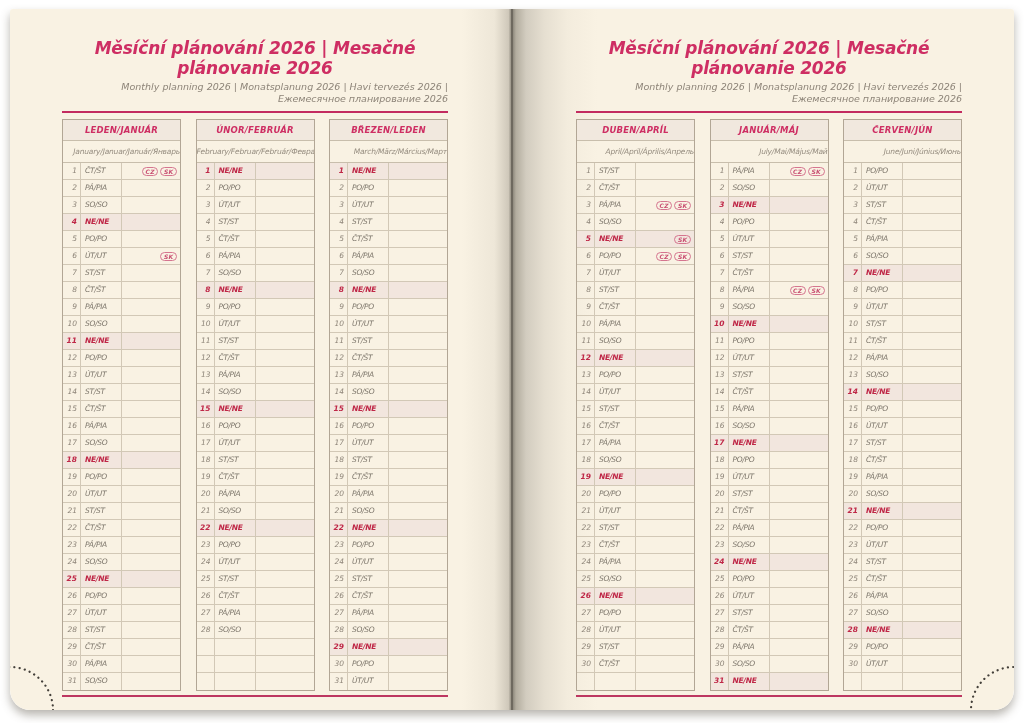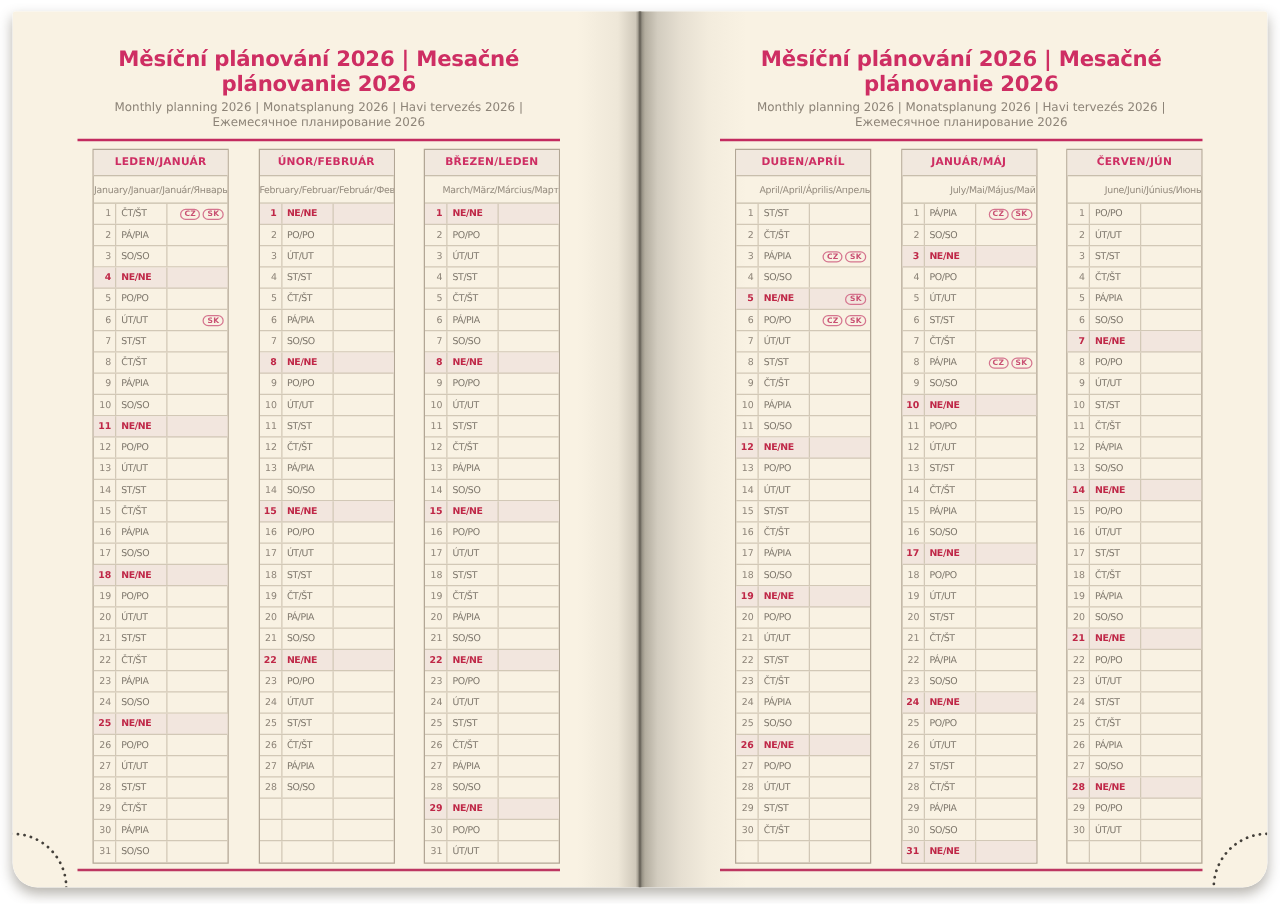--- a/index.html
+++ b/index.html
@@ -1,36 +1,36 @@
 <!DOCTYPE html>
 <html><head>
 <meta charset="utf-8">
 <style>
   html,body{margin:0;padding:0;}
   .scene{position:relative;width:1024px;height:723px;background:#ffffff;overflow:hidden;
          font-family:"DejaVu Sans",sans-serif;}
   .book{position:absolute;left:10px;top:9px;width:1004px;height:701px;display:flex;
         border-radius:3px 3px 20px 20px;box-shadow:0 5px 10px rgba(95,88,76,0.45);overflow:hidden;}
-  .page{flex:1;position:relative;overflow:hidden;}
+  .page{flex:1;position:relative;overflow:hidden;font-style:italic;}
   .page-left{background:linear-gradient(to right,#f9f2e3 0%,#f9f2e3 90%,#eee7d8 96.5%,#cfc8ba 99.3%,#837e72 100%);
              border-radius:0 0 0 20px;}
   .page-right{background:linear-gradient(to right,#837e72 0%,#b3ad9f 0.8%,#d2ccbf 2.8%,#e6dfd1 6.5%,#f3ecdd 11%,#f9f2e3 17%);
               border-radius:0 0 20px 0;}
   .spine{position:absolute;left:50%;top:0;bottom:0;width:2px;margin-left:-1px;background:#6e695f;}
   .page-content{position:relative;width:386px;margin-top:29px;}
   .page-left  .page-content{margin-left:52px;}
   .page-right .page-content{margin-left:64px;}
 
   .page-title{margin:0;font-size:17px;line-height:20px;font-weight:bold;color:#ce2e63;
               text-align:center;letter-spacing:-0.2px;}
-  .page-subtitle{margin-top:3px;font-size:9.5px;line-height:12px;color:#8d8478;text-align:center;}
+  .page-subtitle{margin-top:3px;font-size:9.5px;line-height:12px;color:#8d8478;text-align:right;}
   .title-rule{height:2px;background:#c32b5f;margin-top:6px;}
 
   .months{display:flex;justify-content:space-between;margin-top:6px;}
-  .month-table{width:109px;border:1px solid #b2a695;box-sizing:border-box;background:transparent;margin-left:12px;}
+  .month-table{width:119px;border:1px solid #b2a695;box-sizing:border-box;background:transparent;}
   .month-header{height:20px;line-height:20px;text-align:center;background:#f1e8de;
                 color:#ce2e63;font-size:8.5px;font-weight:bold;letter-spacing:0.2px;
                 border-bottom:1px solid #c8beac;white-space:nowrap;overflow:hidden;}
   .month-sub{height:21px;line-height:21px;text-align:right;color:#958c7f;font-size:7.5px;
              border-bottom:1px solid #c8beac;white-space:nowrap;overflow:hidden;letter-spacing:-0.2px;}
   .day-row{display:flex;height:17px;box-sizing:border-box;border-bottom:1px solid #d2c8b6;}
   .day-row:last-child{border-bottom:none;}
   .cell{box-sizing:border-box;line-height:16px;}
   .num{width:18px;text-align:right;padding-right:3px;font-size:7.5px;color:#8d8478;
        border-right:1px solid #d2c8b6;}

